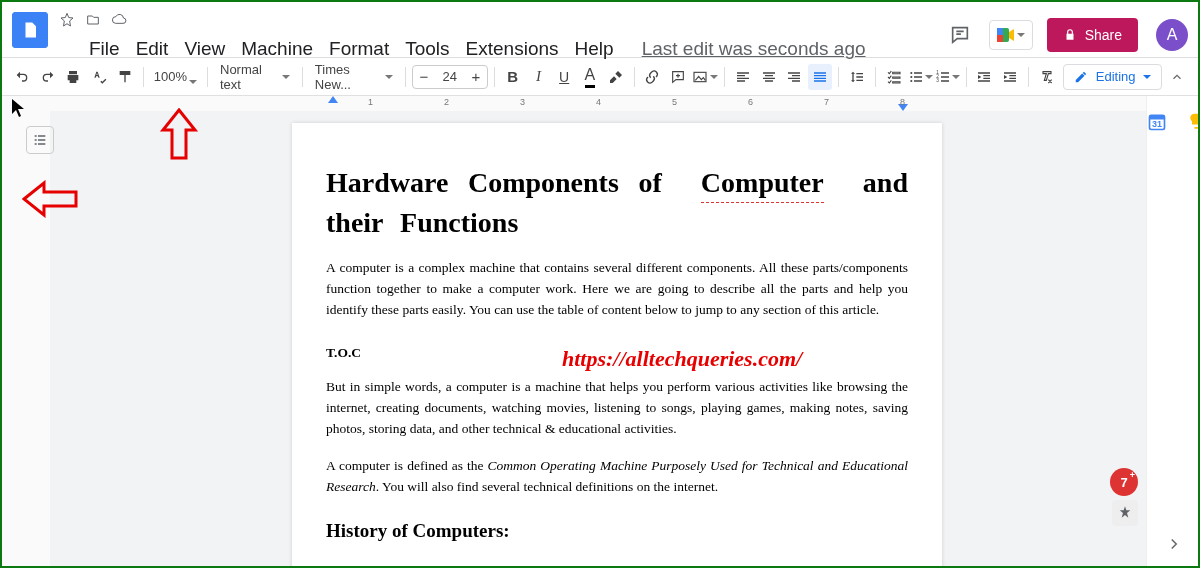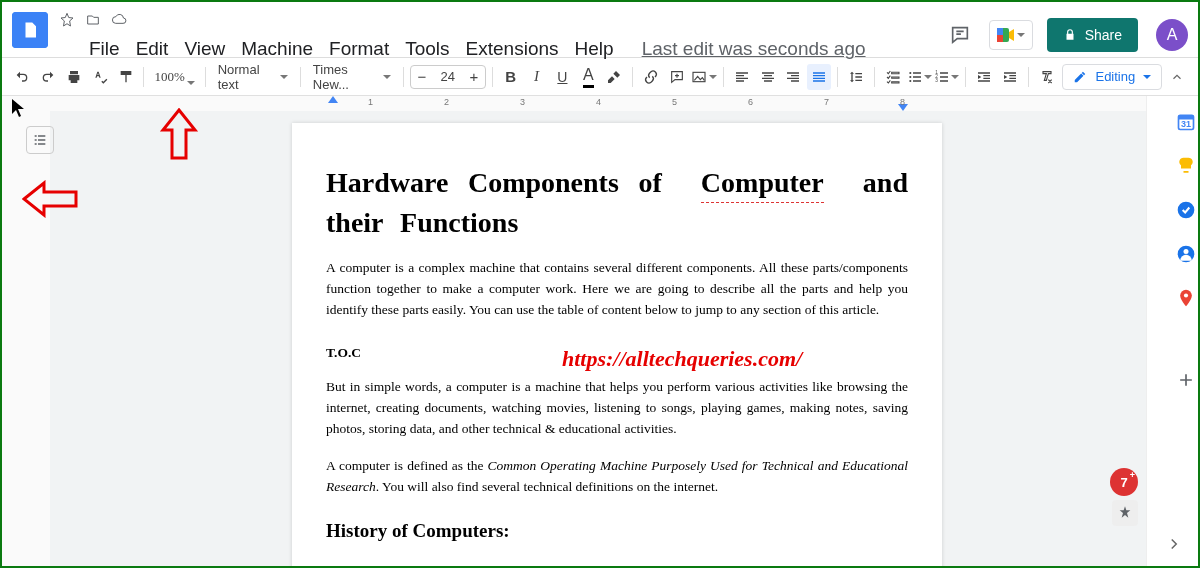--- a/index.html
+++ b/index.html
@@ -22,33 +22,33 @@
   .doc-title { font-size:18px; color:#5f6368; }
   .title-icon { width:18px;height:18px;color:#5f6368; display:flex;align-items:center;justify-content:center;}
   .title-icon svg{width:16px;height:16px;fill:currentColor;}
   .menu-row { display:flex; align-items:flex-start; gap:2px; height:24px; font-size:19px; color:#202124; margin-top:2px;margin-left:24px;}
   .menu-row span { padding:4px 7px; cursor:default;}
   .last-edit { color:#5f6368; text-decoration: underline; margin-left:12px;}
   .header-right { display:flex; align-items:center; gap:14px; padding-top:10px;}
   .hr-icon { width:30px; height:30px; display:flex;align-items:center;justify-content:center; color:#5f6368;}
   .hr-icon svg{width:22px;height:22px;fill:currentColor;}
   .meet-combo { width:44px;height:30px;border:1px solid #dadce0;border-radius:4px;display:flex;align-items:center;justify-content:center;gap:2px;}
-  .share-btn { background:#0f766e;color:#fff;height:34px;padding:0 16px;border-radius:4px;display:flex;align-items:center;gap:8px;font-size:14px;font-weight:500;}
+  .share-btn { background:#be185d;color:#fff;height:34px;padding:0 16px;border-radius:4px;display:flex;align-items:center;gap:8px;font-size:14px;font-weight:500;}
   .share-btn svg{width:14px;height:14px;fill:#fff;}
   .avatar { width:32px;height:32px;border-radius:50%;background:#7b4fc9;color:#fff;display:flex;align-items:center;justify-content:center;font-size:16px;font-weight:500; margin-left:4px;}
 
   
   .toolbar {
     height:38px; display:flex; align-items:center; padding:0 8px; gap:2px;
     border-bottom:1px solid #e0e0e0; font-size:13px; color:#444; position:relative;
   }
   .tbtn { width:26px;height:26px;display:flex;align-items:center;justify-content:center;border-radius:3px;}
   .tbtn svg{width:16px;height:16px;fill:#444;}
   .tsep { width:1px;height:20px;background:#ddd;margin:0 4px;}
-  .zoom-box{display:flex;align-items:flex-end;gap:2px;padding:0 4px;font-family:Liberation Serif, serif;}
+  .zoom-box{display:flex;align-items:flex-end;gap:2px;padding:0 4px;}
   .style-box{display:flex;align-items:center;gap:2px;padding:0 6px;min-width:80px;justify-content:space-between;}
   .font-box{display:flex;align-items:center;gap:2px;padding:0 6px;min-width:90px;justify-content:space-between;}
   .caret{width:0;height:0;border-left:4px solid transparent;border-right:4px solid transparent;border-top:4px solid #777;}
   .fontsize-box{display:flex;align-items:center;border:1px solid #ccc;border-radius:4px;height:24px;}
   .fontsize-box .pm{width:22px;text-align:center;font-size:15px;}
   .fontsize-box .val{width:30px;text-align:center;}
   .bold{font-weight:bold;font-size:15px;}
   .ital{font-style:italic;font-size:15px;font-family:"Times New Roman",serif;}
   .und{text-decoration:underline;font-size:14px;}
   .tcA{font-size:16px;position:relative;}
@@ -61,21 +61,21 @@
   .ruler { height:15px; position:relative; font-size:9px; color:#777; background:#fafafa; }
   .ruler-inner{ position:absolute; left:242px; width:650px; height:100%;}
   .rnum{position:absolute;top:1px;}
   .left-marker{position:absolute;left:278px;top:0;width:0;height:0;border-left:5px solid transparent;border-right:5px solid transparent;border-bottom:7px solid #4285f4;}
   .right-marker{position:absolute;left:848px;top:8px;width:0;height:0;border-left:5px solid transparent;border-right:5px solid transparent;border-top:7px solid #4285f4;}
 
   
   .workspace { display:flex; height:calc(568px - 56px - 38px - 2px); position:relative;}
   .left-gutter { width:48px; background:#fafafa; position:relative; flex-shrink:0;}
   .main-area { flex:1; background:#f1f3f4; overflow:auto; position:relative; }
-  .right-panel { width:52px; background:#fff; border-left:1px solid #eee; flex-shrink:0; display:flex;flex-direction:column;align-items:flex-end;gap:20px;padding-top:14px;}
+  .right-panel { width:52px; background:#fff; border-left:1px solid #eee; flex-shrink:0; display:flex;flex-direction:row;align-items:flex-start;gap:20px;padding-top:14px;}
   .right-panel .ri{width:24px;height:24px;display:flex;align-items:center;justify-content:center;position:relative;}
   .right-panel .ri svg{width:20px;height:20px;}
   .page {
     width: 650px; min-height:700px; background:#fff; margin: 12px auto 30px 242px; box-shadow:0 0 4px rgba(0,0,0,.15);
     padding: 40px 34px; font-family: "Times New Roman", Georgia, serif; color:#000; position:relative;
   }
   .doc-h1 {
     font-size:28px; font-weight:bold; line-height:1.4; text-align:justify;
     text-align-last:left; word-spacing:10px;
   }

